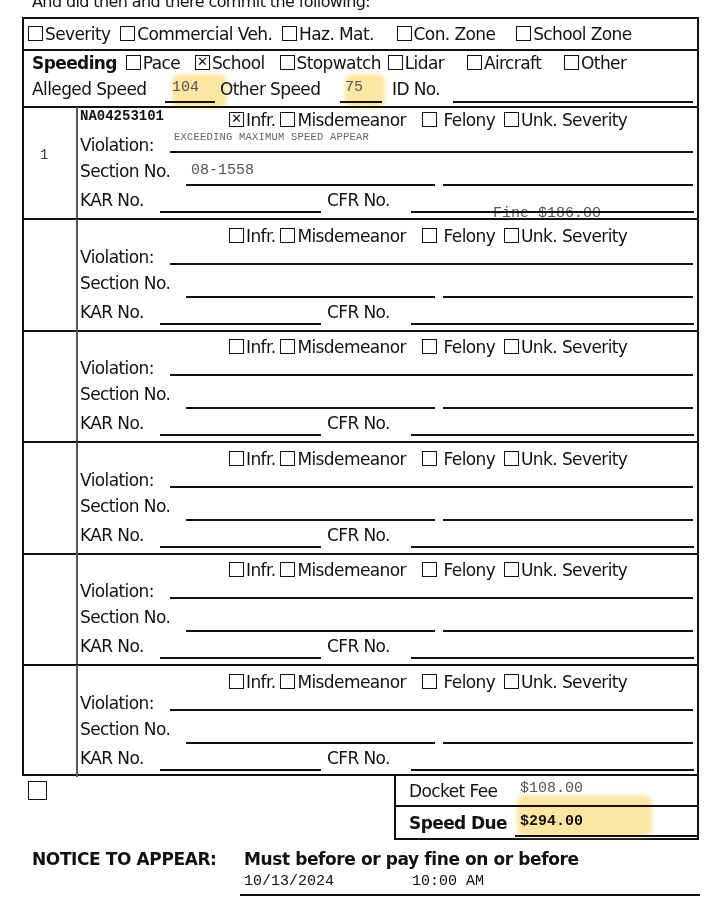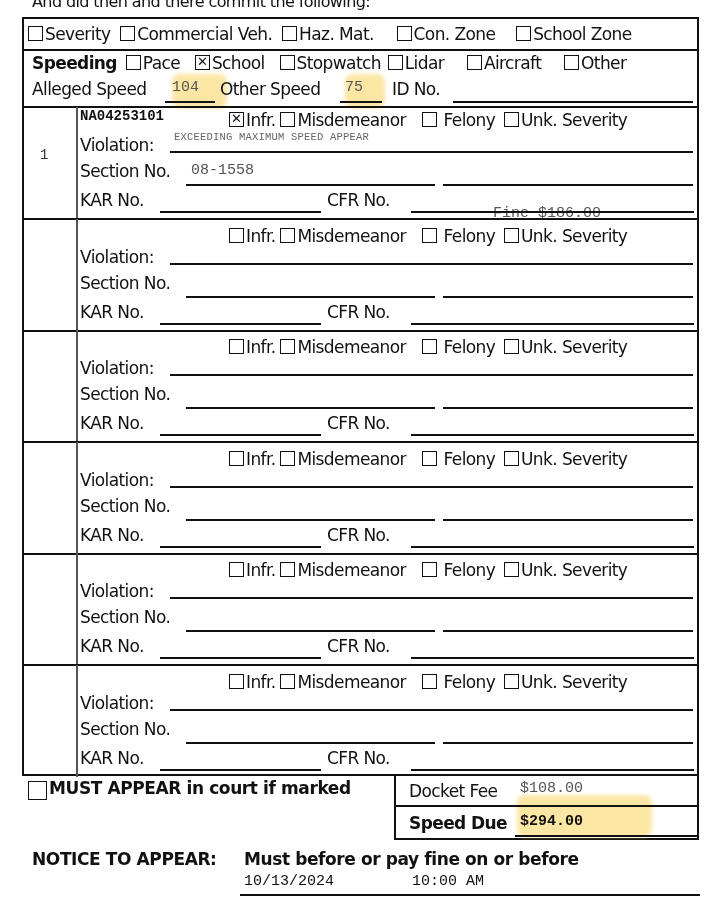--- a/index.html
+++ b/index.html
@@ -214,21 +214,21 @@
       <div class="line" style="left:443px; top:742px; width:250px;"></div>
       <div class="abs sans" style="left:80px; top:748px;">KAR No.</div>
       <div class="line" style="left:160px; top:769px; width:161px;"></div>
       <div class="abs sans" style="left:327px; top:748px;">CFR No.</div>
       <div class="line" style="left:411px; top:769px; width:283px;"></div>
 
     </div>
   </div>
 
 <div class="abs sans bold" style="left:28px; top:778px; white-space:nowrap; letter-spacing:-0.4px;">
-  <span class="cb" style="width:19px;height:19px;vertical-align:-6px;"></span><span>MUST APPEAR in court if marked</span>
+  <span class="cb" style="width:19px;height:19px;vertical-align:-6px;"></span>
 </div>
 
 <div id="fees-box" class="abs"></div>
 <div class="hl" style="left: 517px; top: 795px; width: 135px; height: 42px; background: rgba(250, 210, 90, 0.55);"></div>
 <div class="abs sans" style="left:409px; top:781px;">Docket Fee</div>
 <div class="abs mono fieldval" style="left:520px; top:780px;">$108.00</div>
 <div class="line" style="left:394px; top:805px; width:305px;"></div>
 <div class="abs sans bold" style="left:409px; top:813px;">Speed Due</div>
 <div class="abs mono bold" style="left:520px; top:813px; font-size:15px;">$294.00</div>
 <div class="line" style="left:515px; top:835px; width:184px;"></div>

